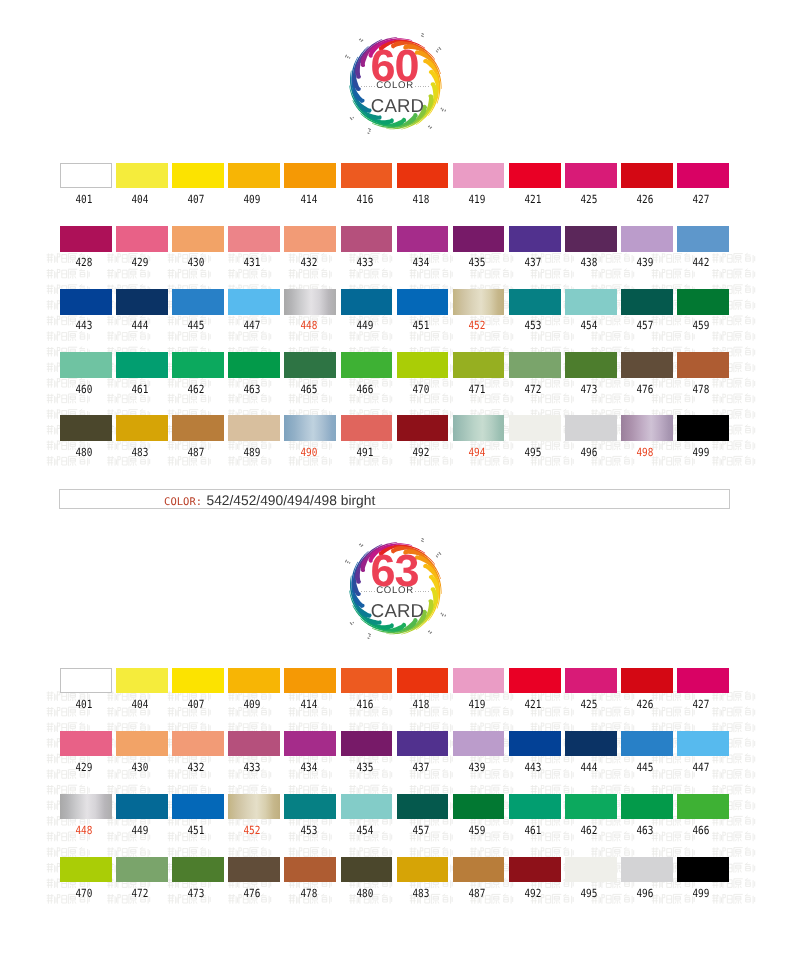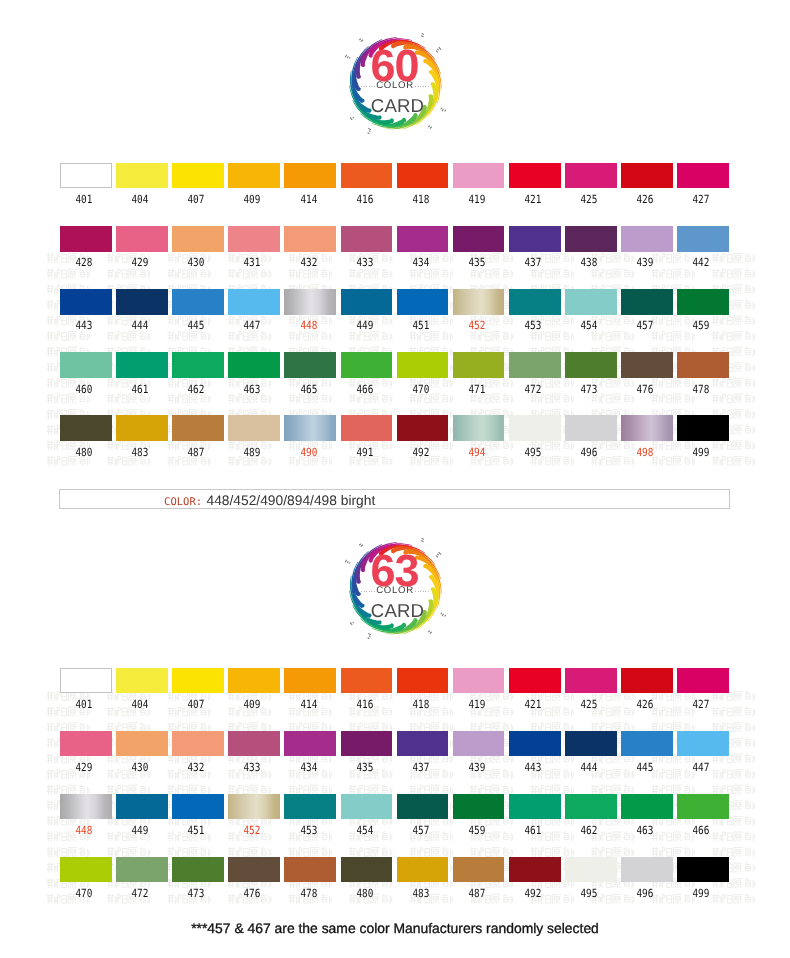--- a/index.html
+++ b/index.html
@@ -711,21 +711,21 @@
       </div>
       <div class="sw-cell" style="left: 617.1px; top: 252.4px;">
         <div class="sw-box" style="background: rgb(0, 0, 0);"></div>
         <div class="sw-lab">499</div>
       </div>
     </div>
 
   <div class="tipsbox" style="left:58.6px;top:489.1px;width:671px;height:20.3px;">
     <div class="tips-inner" style="left:104.5px;top:1.6px;">
       <span class="tips-label">COLOR:</span>
-      <span class="tips-text">448/452/490/894/498 birght</span>
+      <span class="tips-text">542/452/490/494/498 birght</span>
     </div>
   </div>
 
   <div style="position:absolute;left:318px;top:512px;width:154px;height:153px;background:#fff;"></div>
   <div class="logo" style="left:344.7px;top:538px;">
     <svg viewBox="-50 -50 100 100" aria-hidden="true">
         <use href="#ring" x="-50" y="-50" width="100" height="100"></use>
       </svg>
   </div>
   <div class="lg-num" style="left:334.5px;top:548px;font-size:45px;line-height:45px;color:#EC4055;">63</div>
@@ -922,14 +922,13 @@
       <div class="sw-cell" style="left: 561px; top: 189.3px;">
         <div class="sw-box" style="background: rgb(211, 211, 213);"></div>
         <div class="sw-lab">496</div>
       </div>
       <div class="sw-cell" style="left: 617.1px; top: 189.3px;">
         <div class="sw-box" style="background: rgb(0, 0, 0);"></div>
         <div class="sw-lab">499</div>
       </div>
     </div>
 
-  <div class="footnote" style="left:0px;top:919.8px;">***457 &amp; 467 are the same color Manufacturers randomly selected</div>
 </div>
 
 </body></html>

